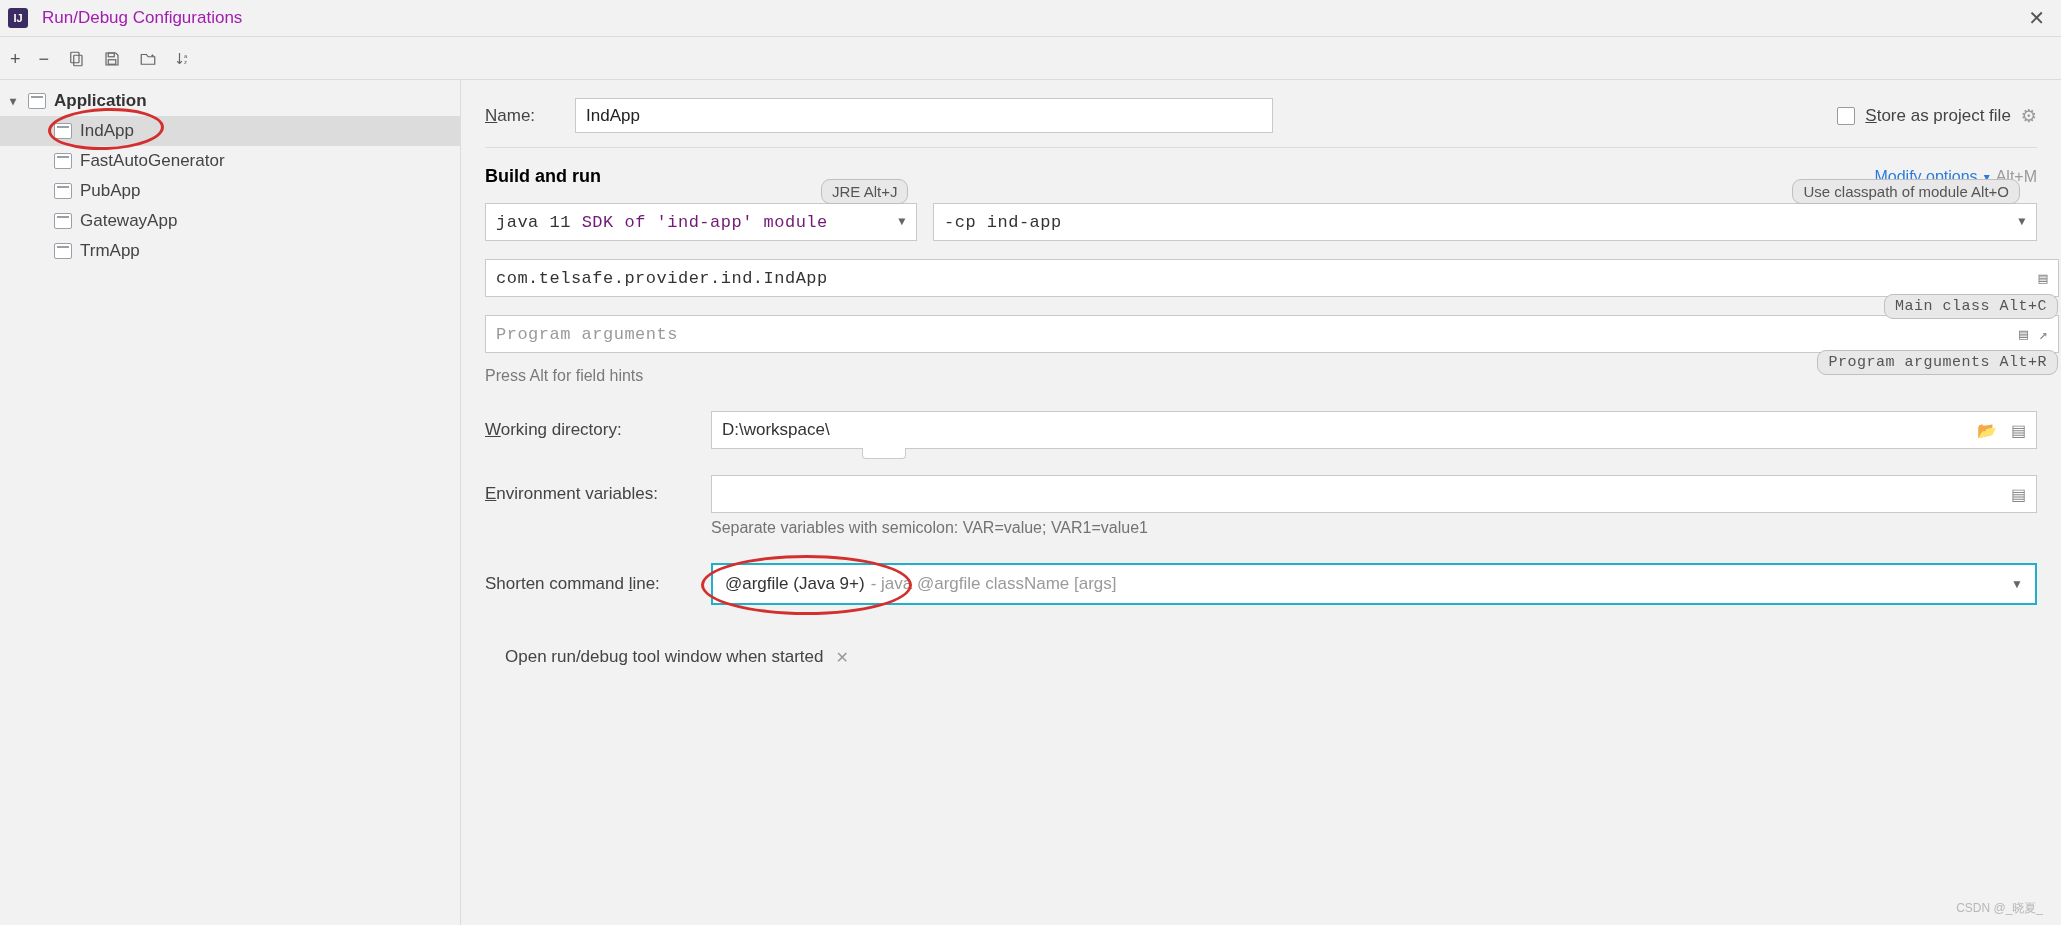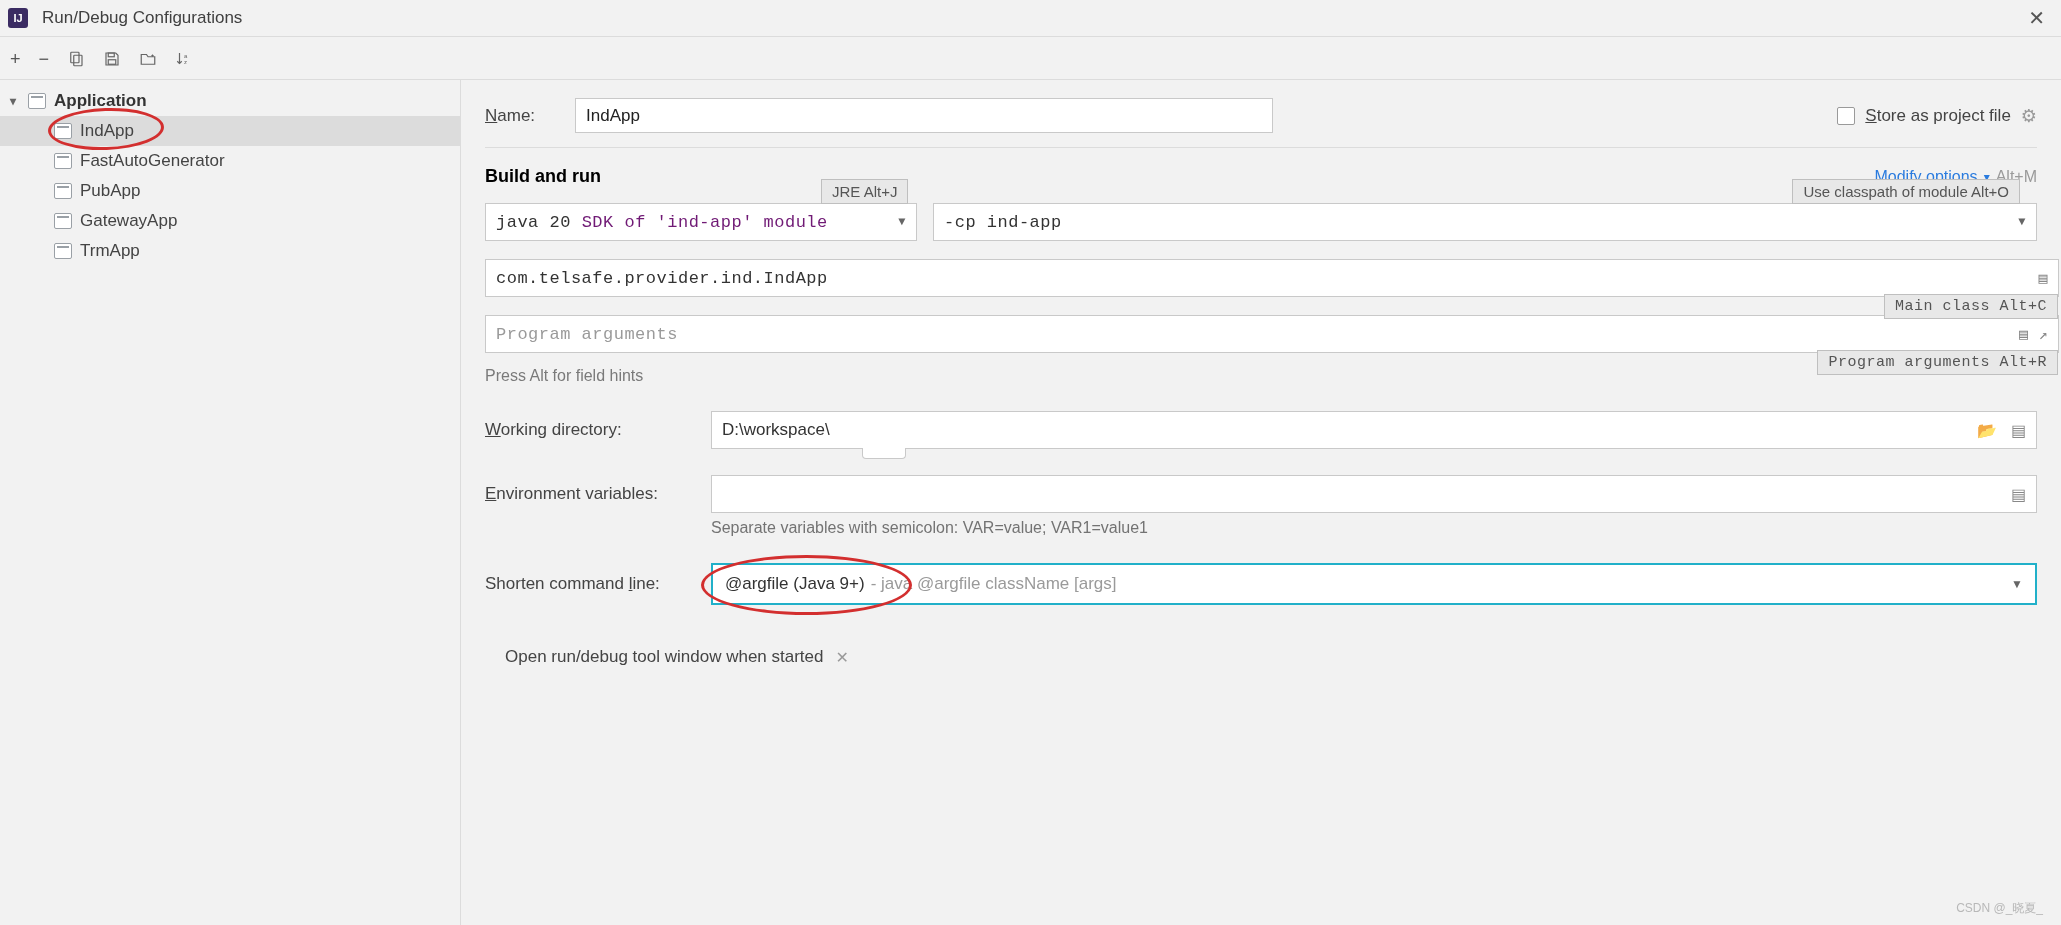--- a/index.html
+++ b/index.html
@@ -35,21 +35,21 @@
     align-items:center;
     padding:0 8px;
     background:var(--bg);
     border-bottom:1px solid var(--border-light);
   }
   .titlebar .app-icon{
     width:20px;height:20px;background:#3b2c63;border-radius:3px;
     display:flex;align-items:center;justify-content:center;margin-right:14px;
   }
   .titlebar .app-icon span{color:#fff;font-size:11px;font-weight:700;}
-  .titlebar-title{font-size:17px;color:#404040;flex:1;}
+  .titlebar-title{font-size:17px;color:#a21caf;flex:1;}
   .close-x{font-size:20px;color:#555;padding:2px 8px;cursor:pointer;}
   
   .toolbar{
     height:32px;display:flex;align-items:center;gap:18px;padding:6px 10px 4px 10px;
     border-bottom:1px solid var(--border-light);
   }
   .tool{color:#555;font-size:18px;cursor:pointer;line-height:1;}
   .tool svg{display:block;}
   
   .main{display:flex;height:calc(100% - 80px);}
@@ -96,21 +96,21 @@
   .combo{min-width:200px;}
   .combo .caret{margin-left:auto;color:#666;font-size:12px;}
   .mono{font-family:"Consolas","Courier New",monospace;letter-spacing:0.5px;}
   .sdk-combo{width:410px;}
   .cp-combo{flex:1;}
   .full-field{width:100%;margin-top:18px;position:relative;}
   .full-field .trailing{margin-left:auto;color:#888;display:flex;gap:10px;font-size:15px;}
   .placeholder{color:#9a9a9a;}
   .hint-tag{
     position:absolute;background:var(--hint-bg);border:1px solid var(--hint-border);color:#555;
-    font-size:15px;padding:3px 10px;border-radius:0;white-space:nowrap;z-index:5;
+    font-size:15px;padding:3px 10px;border-radius:9px;white-space:nowrap;z-index:5;
   }
   .hint-jre{top:-24px;left:336px;}
   .hint-cp{top:-24px;right:17px;}
   .hint-main{top:34px;right:0;}
   .hint-args{top:34px;right:0;}
   .press-hint{color:#7a7a7a;font-size:16px;margin-top:14px;}
   .kv-row{display:flex;align-items:center;margin-top:26px;gap:20px;}
   .kv-label{width:206px;font-size:17px;color:#444;}
   .kv-field{flex:1;}
   .icons-right{margin-left:auto;display:flex;gap:14px;color:#888;font-size:16px;}
@@ -227,21 +227,21 @@
         <span class="chev">▾</span>
         <span class="shortcut">Alt+M</span>
       </div>
     </div>
 
     <div class="build-row">
       <div class="hint-tag hint-jre">JRE Alt+J</div>
       <div class="hint-tag hint-cp">Use classpath of module Alt+O</div>
 
       <div class="combo sdk-combo mono">
-        <span><span>java 20 </span><span style="color:#701a75">SDK of 'ind-app' module</span></span>
+        <span><span>java 11 </span><span style="color:#701a75">SDK of 'ind-app' module</span></span>
         <span class="caret">▼</span>
       </div>
       <div class="combo cp-combo mono">
         <span>-cp ind-app</span>
         <span class="caret">▼</span>
       </div>
     </div>
 
     <div class="field full-field mono" style="position:relative;">
       <span>com.telsafe.provider.ind.IndApp</span>

